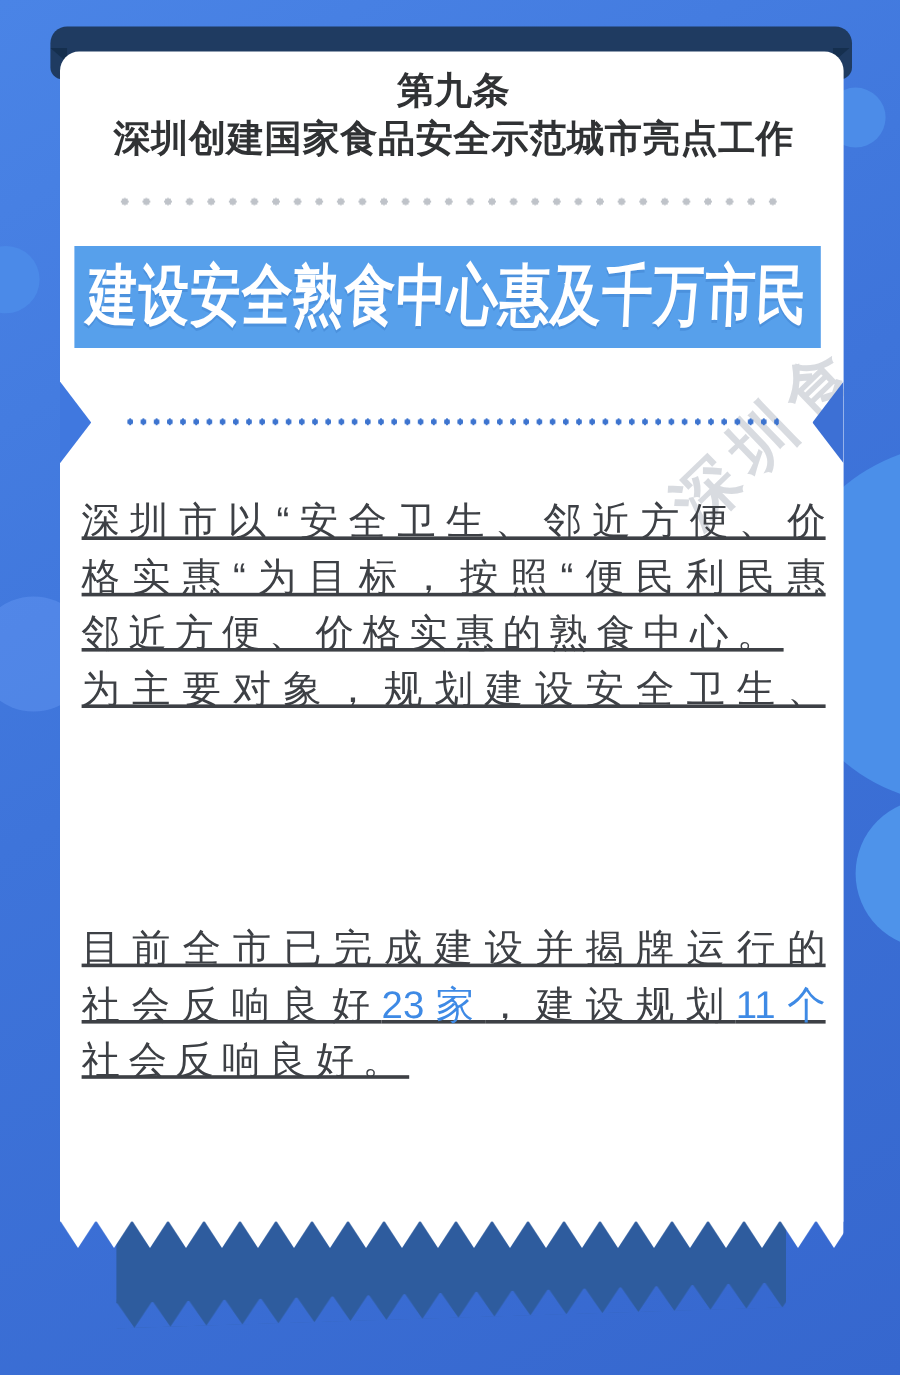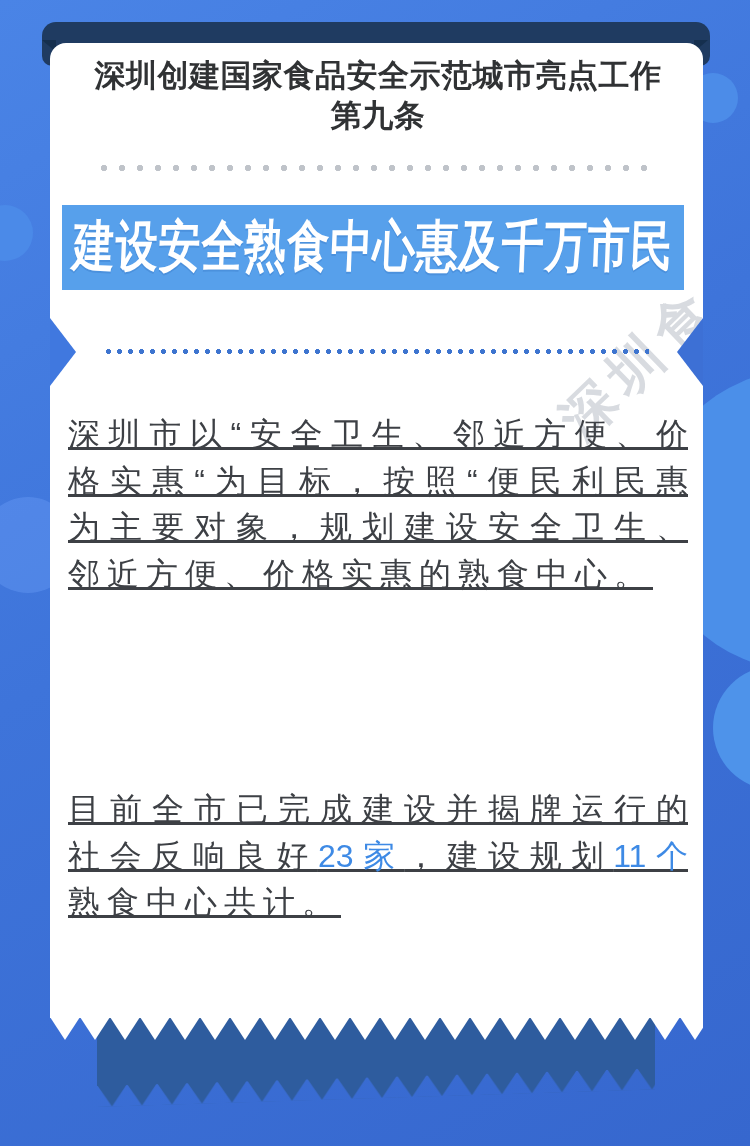--- a/index.html
+++ b/index.html
@@ -48,21 +48,21 @@
   .dots-blue{left:103px;top:347px;width:546px;height:9px;
     background-image:radial-gradient(circle 2.6px,#3d74cf 97%,transparent 100%);
     background-size:11px 9px;background-position:0 50%;background-repeat:repeat-x;}
   
   .watermark{position:absolute;left:520px;top:350px;color:rgba(158,166,178,0.40);
     font-size:54px;font-weight:700;letter-spacing:10px;white-space:nowrap;
     transform:rotate(-44deg);transform-origin:left center;}
   
   .para{width:620px;color:#3d4045;font-size:32px;}
   .p1{left:68px;top:411px;}
-  .p2{left:68px;top:786px;}
+  .p2{left:68px;top:767px;}
   .bline{height:46.5px;line-height:46.5px;text-align:justify;text-align-last:justify;white-space:nowrap;text-decoration:underline;}
   .bline.ls{text-align:left;text-align-last:left;letter-spacing:7px;white-space:normal;}
   .blue{color:#3e8ae5;}
 </style>
 </head>
 <body>
 
 <div class="stage">
 
   <div class="circle c1"></div>
@@ -98,38 +98,38 @@
   </svg>
 
   <div class="abs card-clip">
     <span class="watermark">深圳食</span>
   </div>
 
   <div class="abs notch notch-l"></div>
   <div class="abs notch notch-r"></div>
 
   <div class="abs title">
+    <div>第九条</div>
     <div>深圳创建国家食品安全示范城市亮点工作</div>
-    <div>第九条</div>
   </div>
 
   <div class="abs dots-gray"></div>
 
   <div class="abs banner">
     <span class="txt">建设安全熟食中心惠及千万市民</span>
   </div>
 
   <div class="abs dots-blue"></div>
 
   <div class="abs para p1">
     <div class="bline">深圳市以“安全卫生、邻近方便、价</div>
     <div class="bline">格实惠“为目标，按照“便民利民惠</div>
+    <div class="bline ls">邻近方便、价格实惠的熟食中心。</div>
     <div class="bline">为主要对象，规划建设安全卫生、</div>
-    <div class="bline ls">邻近方便、价格实惠的熟食中心。</div>
   </div>
 
   <div class="abs para p2">
     <div class="bline">目前全市已完成建设并揭牌运行的</div>
     <div class="bline"><span>社会反响良好</span><span class="blue">23家</span><span>，建设规划</span><span class="blue">11个</span></div>
-    <div class="bline ls">熟食中心共计。</div>
+    <div class="bline ls">社会反响良好。</div>
   </div>
 
 </div>
 
 </body></html>

